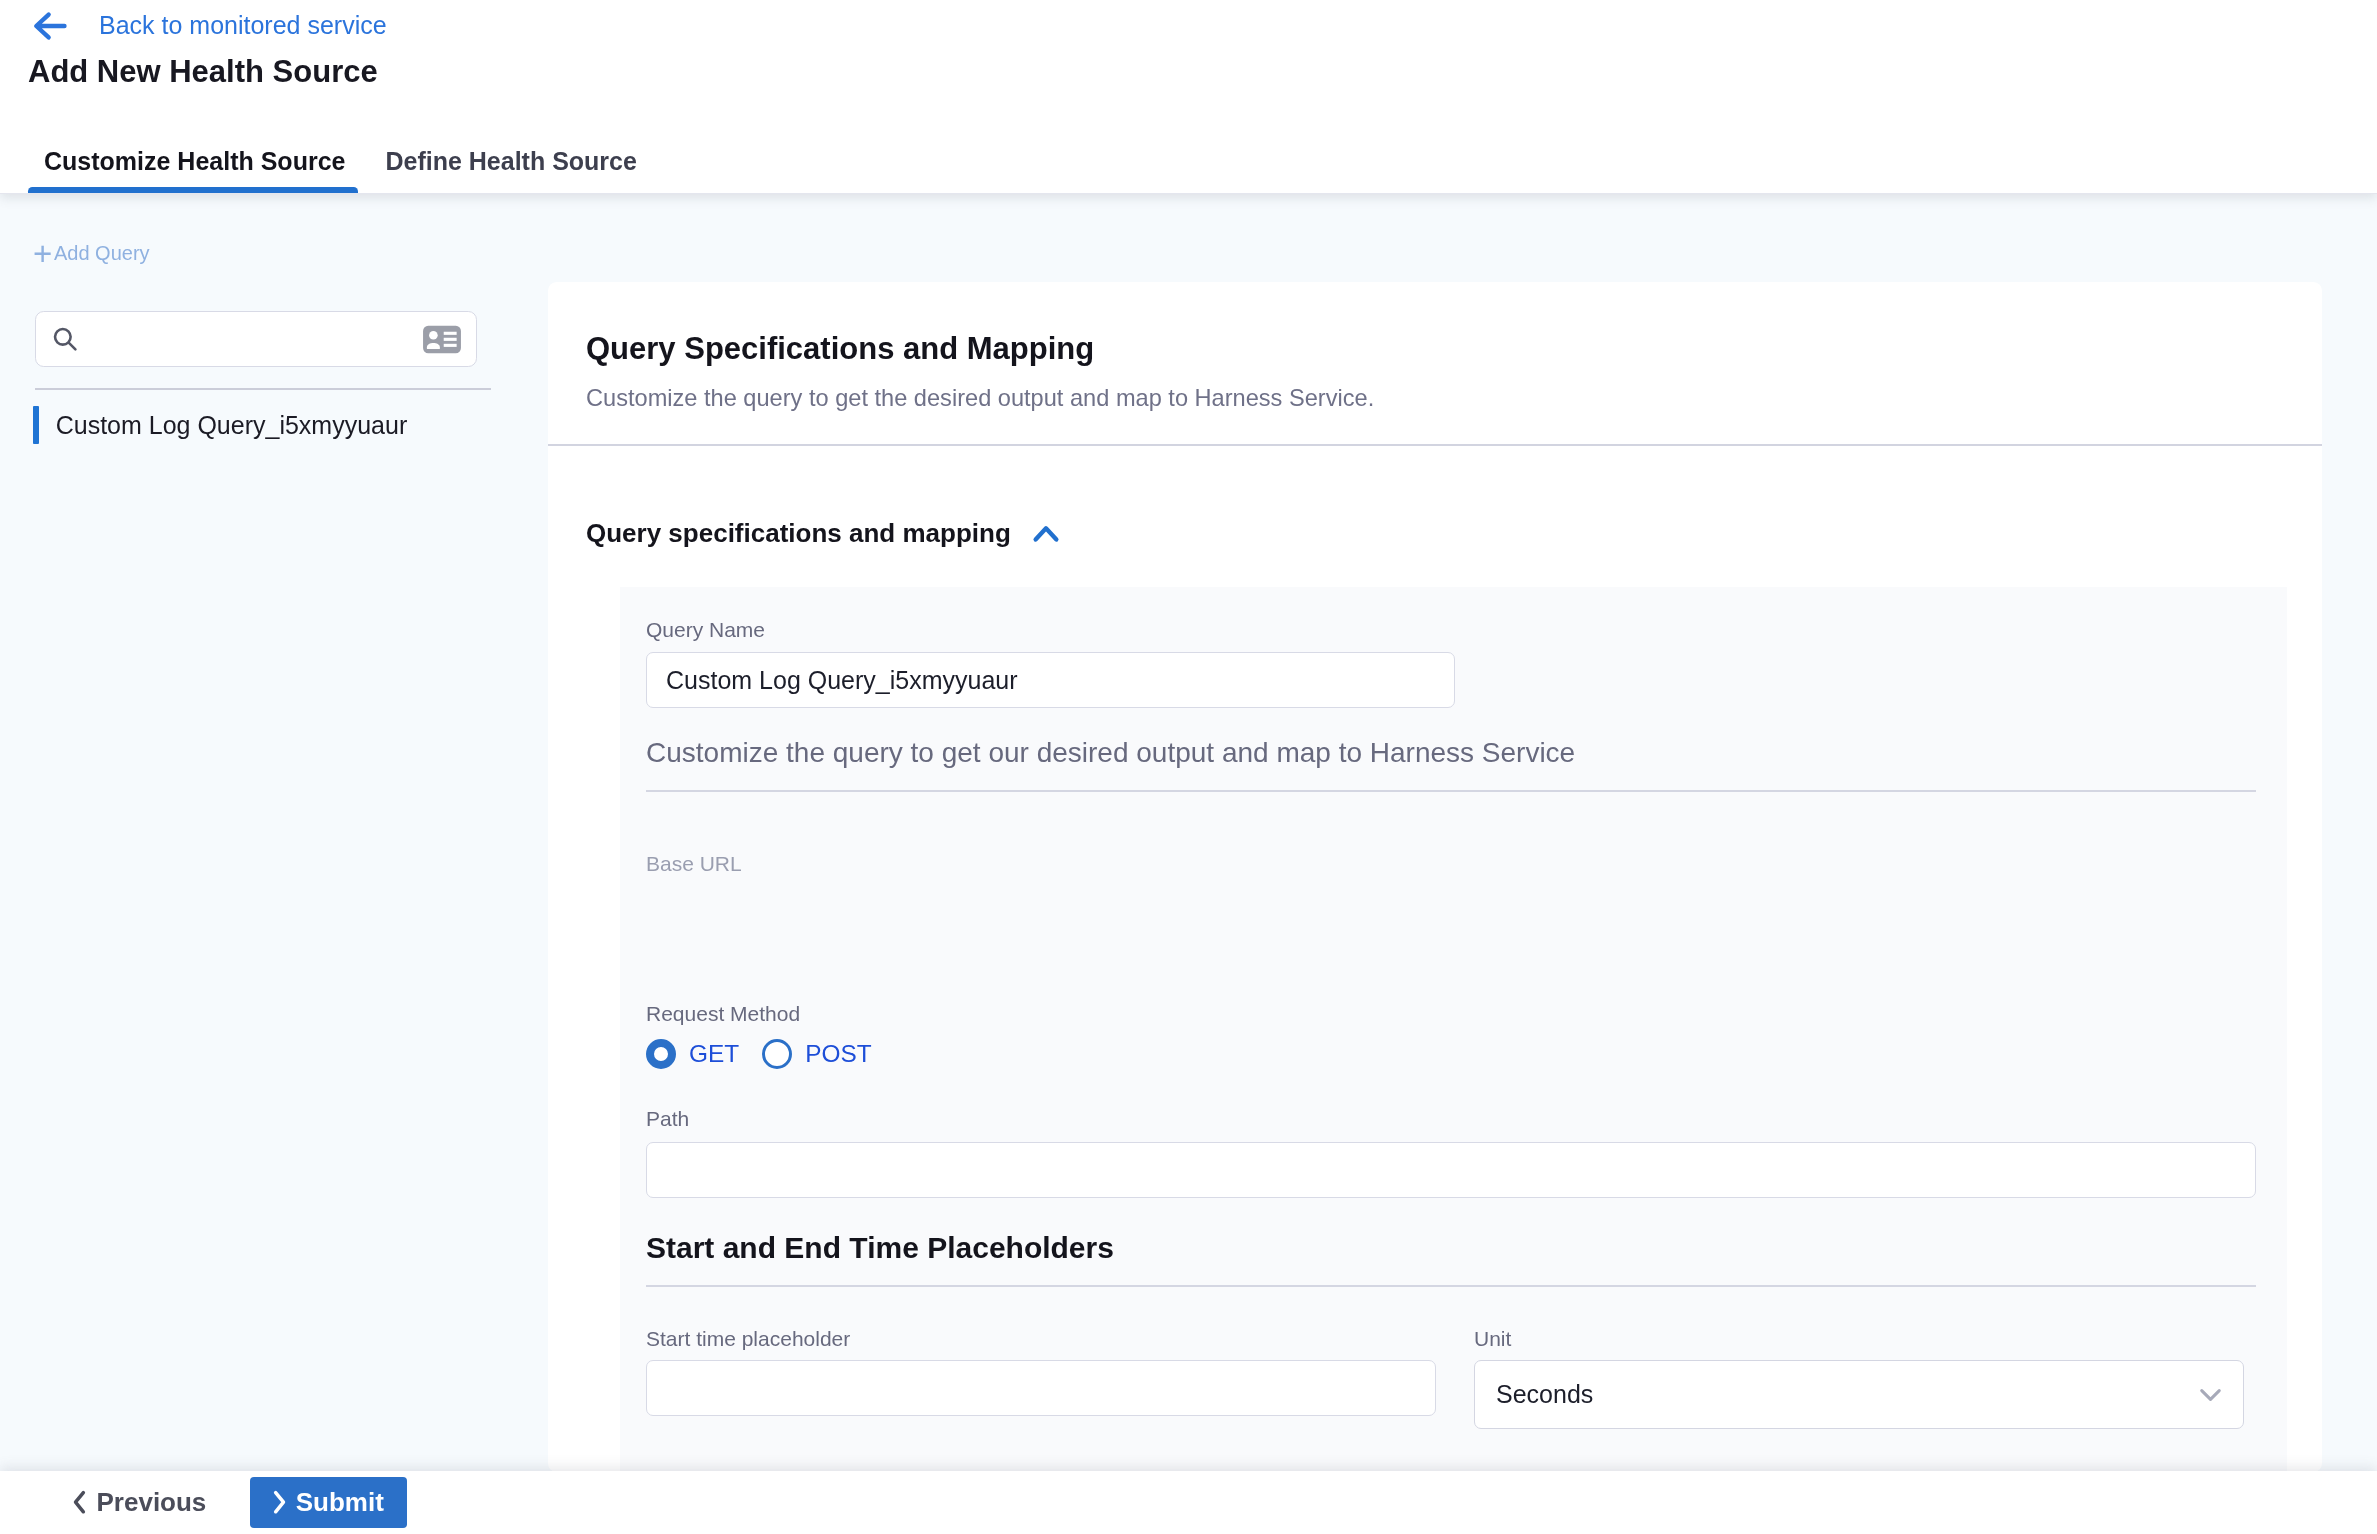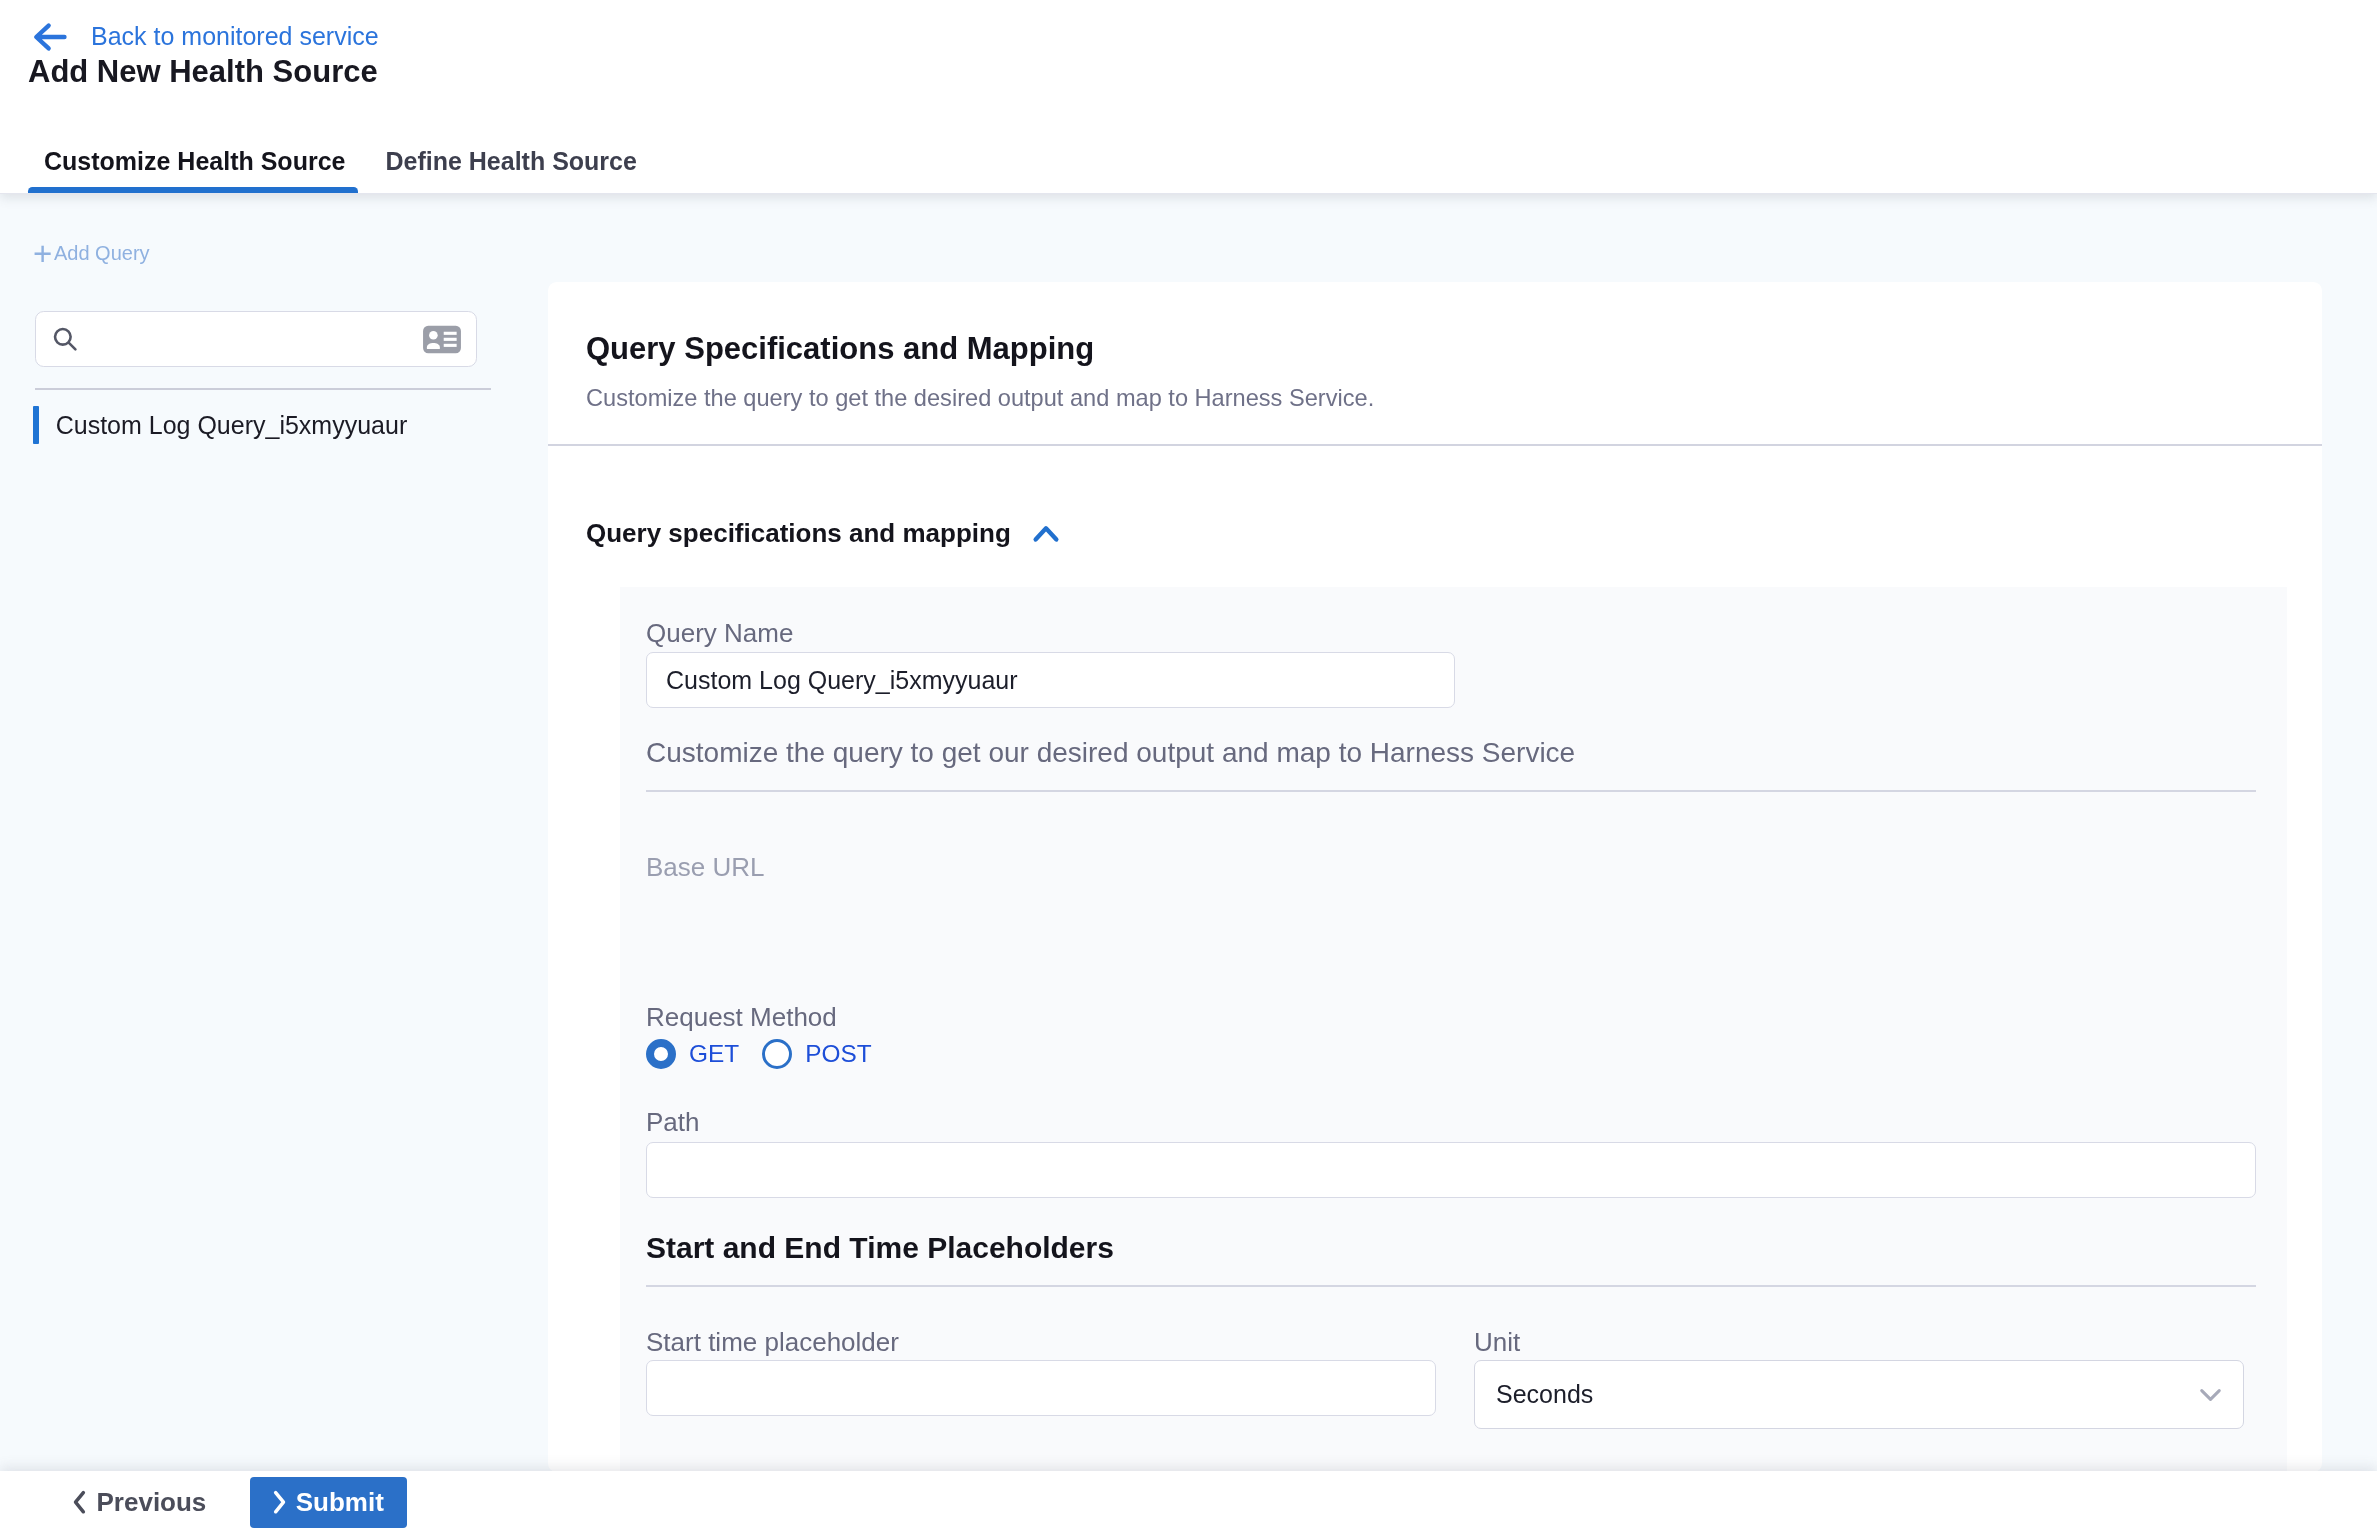--- a/index.html
+++ b/index.html
@@ -2,21 +2,21 @@
 <html style="font-size:14px"><head>
 <meta charset="utf-8">
 <style>
   html,body{margin:0;padding:0;background:#e9edf2;}
   *{box-sizing:border-box;font-family:"Liberation Sans","DejaVu Sans",sans-serif;}
   .screen{position:relative;width:2377px;height:1534px;background:#f6fafd;overflow:hidden;}
 
   
   .top-header{position:absolute;left:0;top:0;width:2377px;height:194px;background:#ffffff;
     border-bottom:0.9px solid #e4e6ee;box-shadow:0 4.4px 10.5px rgba(96,97,112,0.16);z-index:20;}
-  .back-link{position:absolute;left:31px;top:10.5px;display:flex;align-items:center;gap:23px;cursor:pointer;margin-top:11px;}
+  .back-link{position:absolute;left:31px;top:10.5px;display:flex;align-items:center;gap:31px;cursor:pointer;}
   .back-link .back-arrow{width:37px;height:30px;display:block;}
   .back-link .back-text{font-size:25px;font-weight:500;color:#2b74dc;}
   .page-title{position:absolute;left:28px;top:54px;font-size:31px;font-weight:700;color:#181821;}
   .tabs{position:absolute;left:44px;bottom:0;height:63px;display:flex;gap:40px;align-items:center;}
   .tab{position:relative;height:100%;display:flex;align-items:center;font-size:25px;cursor:pointer;}
   .tab.inactive{color:#3d3f4e;font-weight:600;}
   .tab.active{color:#14141c;font-weight:700;}
   .tab.active .tab-underline{position:absolute;left:-15.7px;right:-12.2px;bottom:0;height:6.1px;
     background:#2170ce;border-radius:4.4px 4.4px 0 0;}
 
@@ -40,21 +40,21 @@
     border-radius:8.7px;}
   .card-heading{position:absolute;left:38px;top:49px;font-size:31px;font-weight:700;color:#14141c;}
   .card-subtitle{position:absolute;left:38px;top:103px;font-size:23.6px;color:#6f7188;}
   .card-divider{position:absolute;left:0;right:0;top:162px;height:1.7px;background:#d2d4e0;}
   .section-row{position:absolute;left:38px;top:236px;display:flex;align-items:center;gap:21px;}
   .section-title{font-size:26px;font-weight:700;color:#14141c;}
   .chev-up{width:28px;height:19px;display:block;cursor:pointer;}
 
   
   .inner-panel{position:absolute;left:72px;top:305px;width:1667px;bottom:0;background:#f9fafc;}
-  .fld-label{position:absolute;left:26px;font-size:26px;color:#67697e;}
+  .fld-label{position:absolute;left:26px;font-size:21px;color:#67697e;}
   .fld-label.disabled{color:#9a9eb0;}
   .text-input{position:absolute;left:26px;height:56px;border:1.7px solid #d8dae6;border-radius:7px;
     background:#ffffff;font-size:25px;color:#1c1e2a;padding:0 19px;outline:none;}
   .text-input.disabled{background:transparent;color:#9a9eb0;}
   .text-input::placeholder{color:#9a9eb0;opacity:1;}
   .helper-text{position:absolute;left:26px;top:150px;font-size:28px;color:#67697e;}
   .panel-divider{position:absolute;left:26px;width:1610px;height:1.7px;background:#d4d6e2;}
   .radio-row{position:absolute;left:26px;top:452px;display:flex;align-items:center;gap:23px;}
   .radio-item{display:flex;align-items:center;gap:13px;cursor:pointer;}
   .radio-circle{width:30px;height:30px;border-radius:50%;background:#ffffff;flex:0 0 auto;}

